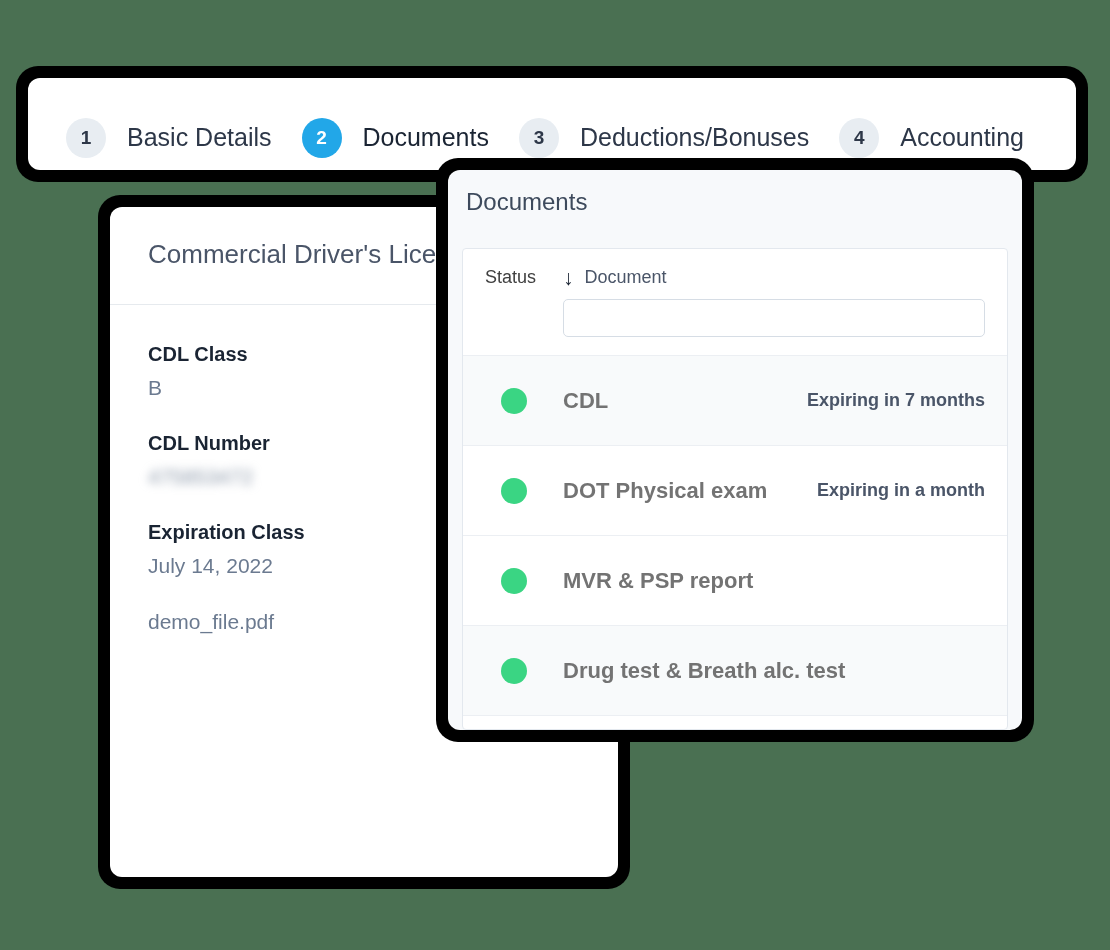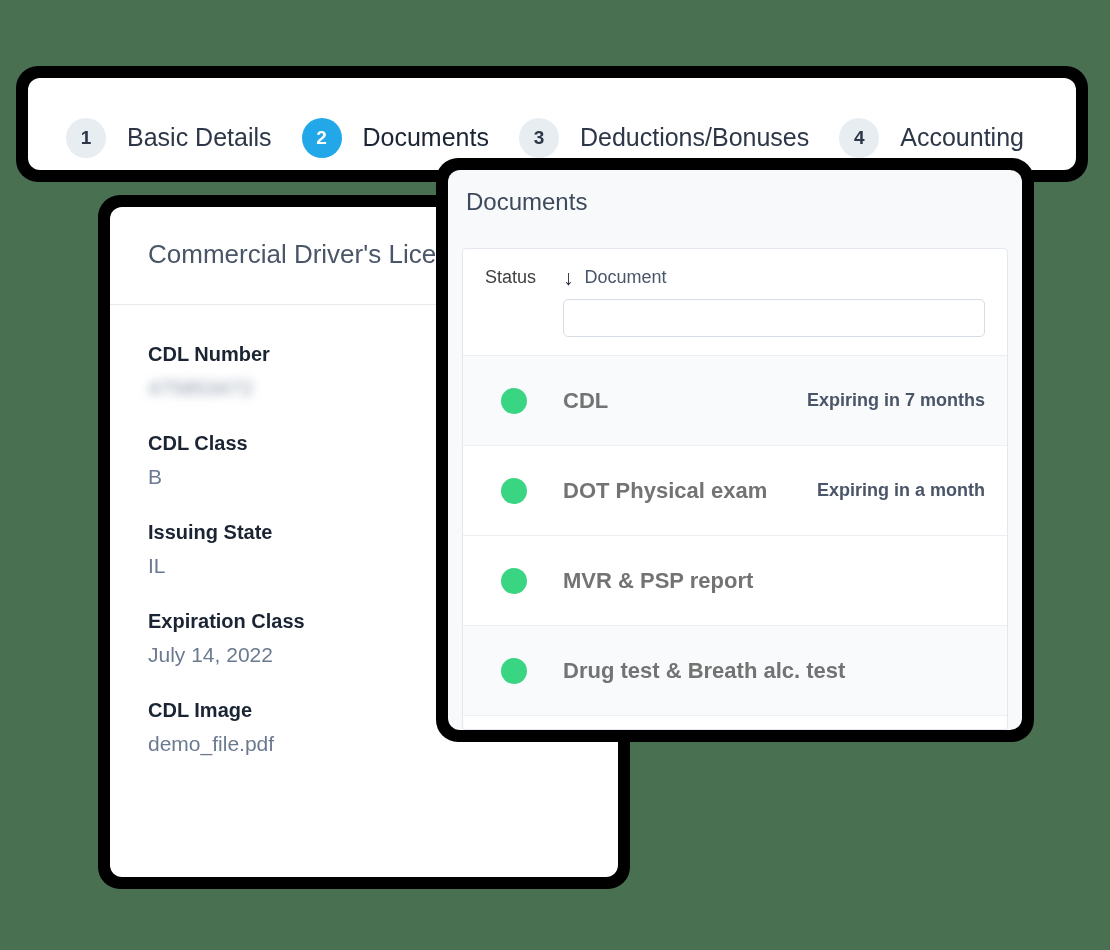--- a/index.html
+++ b/index.html
@@ -249,35 +249,30 @@
         </div>
       </div>
   </div>
 </div>
 
 <div class="frame" id="cdl-frame">
   <div class="frame-inner">
     <div class="cdl-title">Commercial Driver's License</div>
     <div class="cdl-divider"></div>
     <div class="cdl-body" id="cdl-fields">
-        <div class="field"><div class="field-label">CDL Number</div><div class="field-value redacted">475853472</div></div>
         <div class="field">
           <div class="field-label">CDL Class</div>
           <div class="field-value">B</div>
         </div>
-        <div class="field">
-          <div class="field-label">Issuing State</div>
-          <div class="field-value">IL</div>
-        </div>
+        <div class="field"><div class="field-label">CDL Number</div><div class="field-value redacted">475853472</div></div>
         <div class="field">
           <div class="field-label">Expiration Class</div>
           <div class="field-value">July 14, 2022</div>
         </div>
         <div class="field">
-          <div class="field-label">CDL Image</div>
           <div class="field-value">demo_file.pdf</div>
         </div>
       </div>
   </div>
 </div>
 
 <div class="frame" id="docs-frame">
   <div class="frame-inner docs-inner">
     <div class="docs-title">Documents</div>
     <div class="docs-table-wrap">

